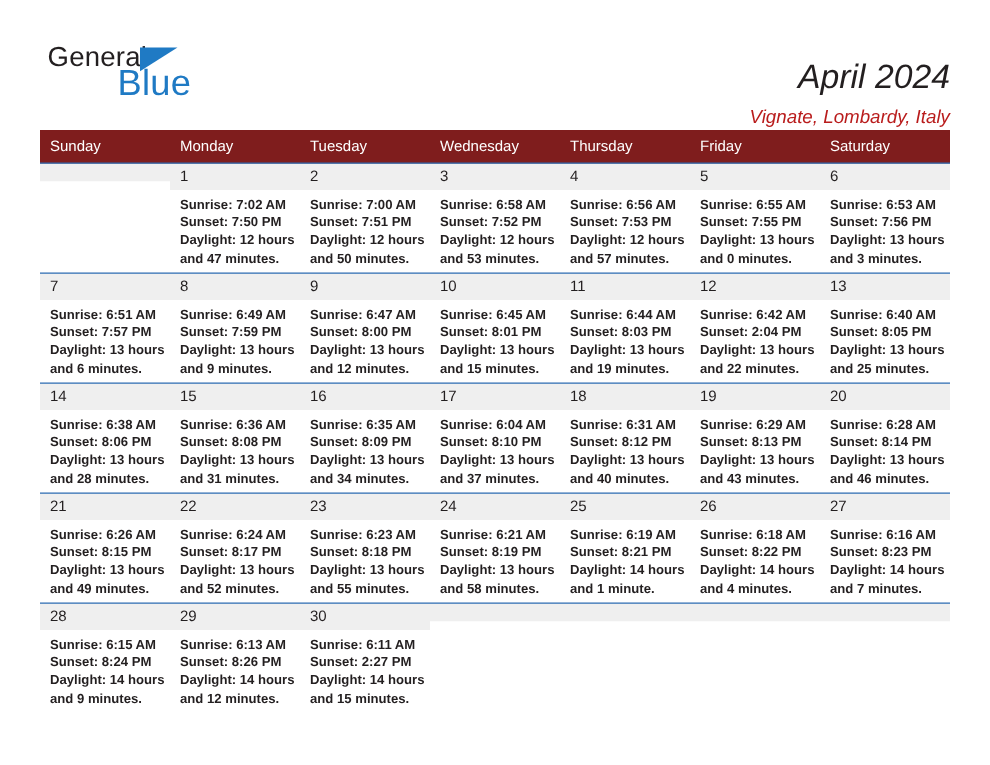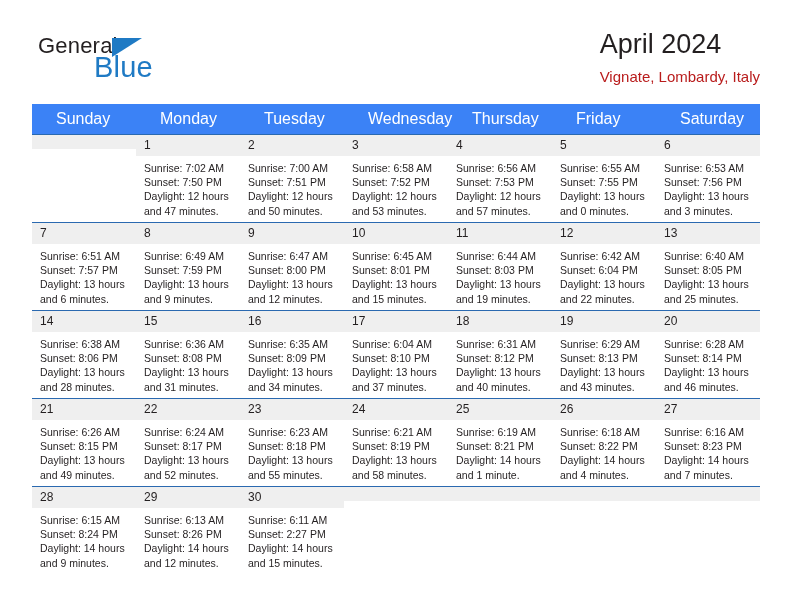--- a/index.html
+++ b/index.html
@@ -61,21 +61,23 @@
     top: 21px;
     font-size: 29px;
     letter-spacing: 0.2px;
     color: #1f7ac4;
     line-height: 24px;
   }
 
   .title-block {
     position: absolute;
     right: 0;
-    top: 0;
+    top: 17px;
+    text-align: right;
+    font-style: italic;
   }
   .cal-title {
     font-size: 27px;
     color: #231f20;
     line-height: 32px;
     white-space: nowrap;
   }
   .cal-subtitle {
     margin-top: 8px;
     font-size: 15px;
@@ -89,26 +91,26 @@
     position: absolute;
     left: 32px;
     top: 104px;
     width: 728px;
     border-collapse: collapse;
     table-layout: fixed;
   }
   .calendar col { width: 104px; }
 
   thead th {
-    background: #3b82f6;
+    background: #7f1d1d;
     color: #ffffff;
-    font-size: 16px;
+    font-size: 12px;
     font-weight: normal;
     text-align: left;
-    padding: 6px 0 6px 24px;
+    padding: 6px 0 6px 8px;
     height: 20px;
     box-sizing: border-box;
     border: none;
   }
 
   tbody td {
     vertical-align: top;
     padding: 0;
     border: none;
     border-top: 1.5px solid #2a69b0;
@@ -127,20 +129,21 @@
     min-height: 14px;
     box-sizing: border-box;
   }
   .daynum.empty { color: transparent; }
 
   .details {
     padding: 5px 7px 0 8px;
     font-size: 10.5px;
     line-height: 14.2px;
     color: #231f20;
+    font-weight: bold;
   }
   .details div { white-space: nowrap; }
 </style>
 </head>
 <body>
 
 <div class="page">
 
   <div class="header">
 
@@ -281,21 +284,21 @@
               <div>Sunrise: 6:44 AM</div>
               <div>Sunset: 8:03 PM</div>
               <div>Daylight: 13 hours</div>
               <div>and 19 minutes.</div>
             </div>
           </td>
           <td>
             <div class="daynum">12</div>
             <div class="details">
               <div>Sunrise: 6:42 AM</div>
-              <div>Sunset: 6:04 PM</div>
+              <div>Sunset: 2:04 PM</div>
               <div>Daylight: 13 hours</div>
               <div>and 22 minutes.</div>
             </div>
           </td>
           <td>
             <div class="daynum">13</div>
             <div class="details">
               <div>Sunrise: 6:40 AM</div>
               <div>Sunset: 8:05 PM</div>
               <div>Daylight: 13 hours</div>

